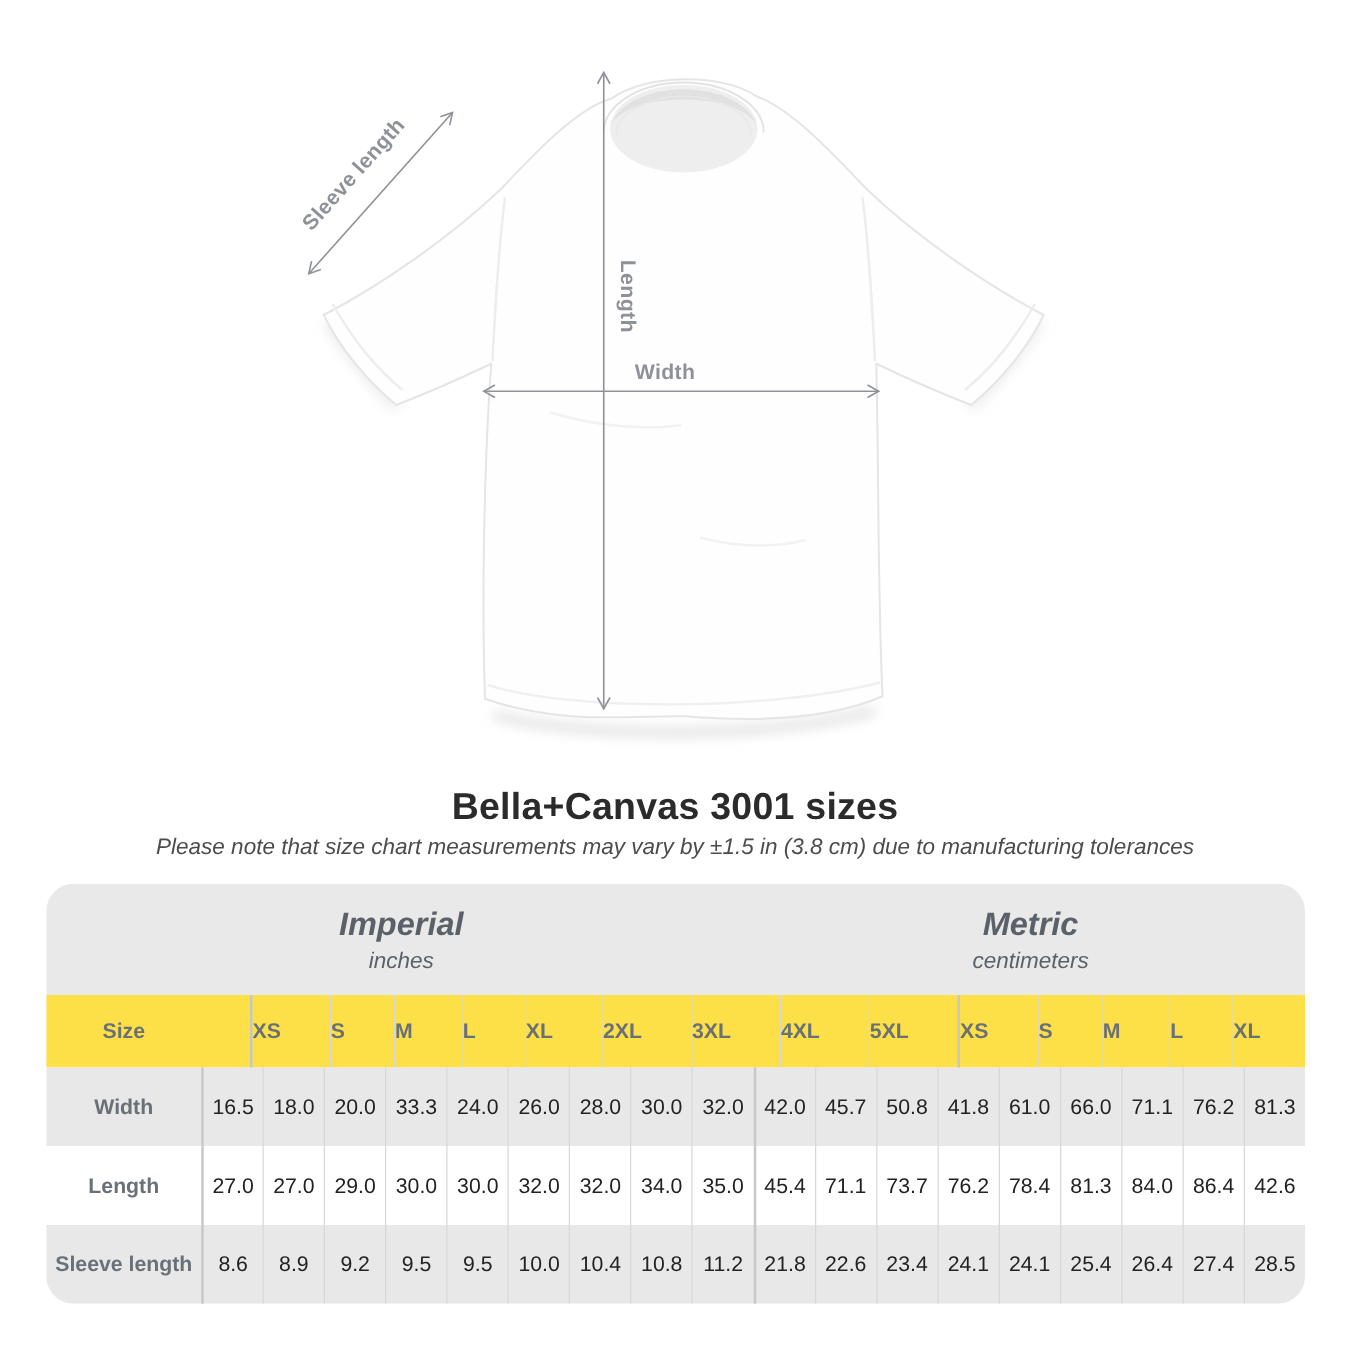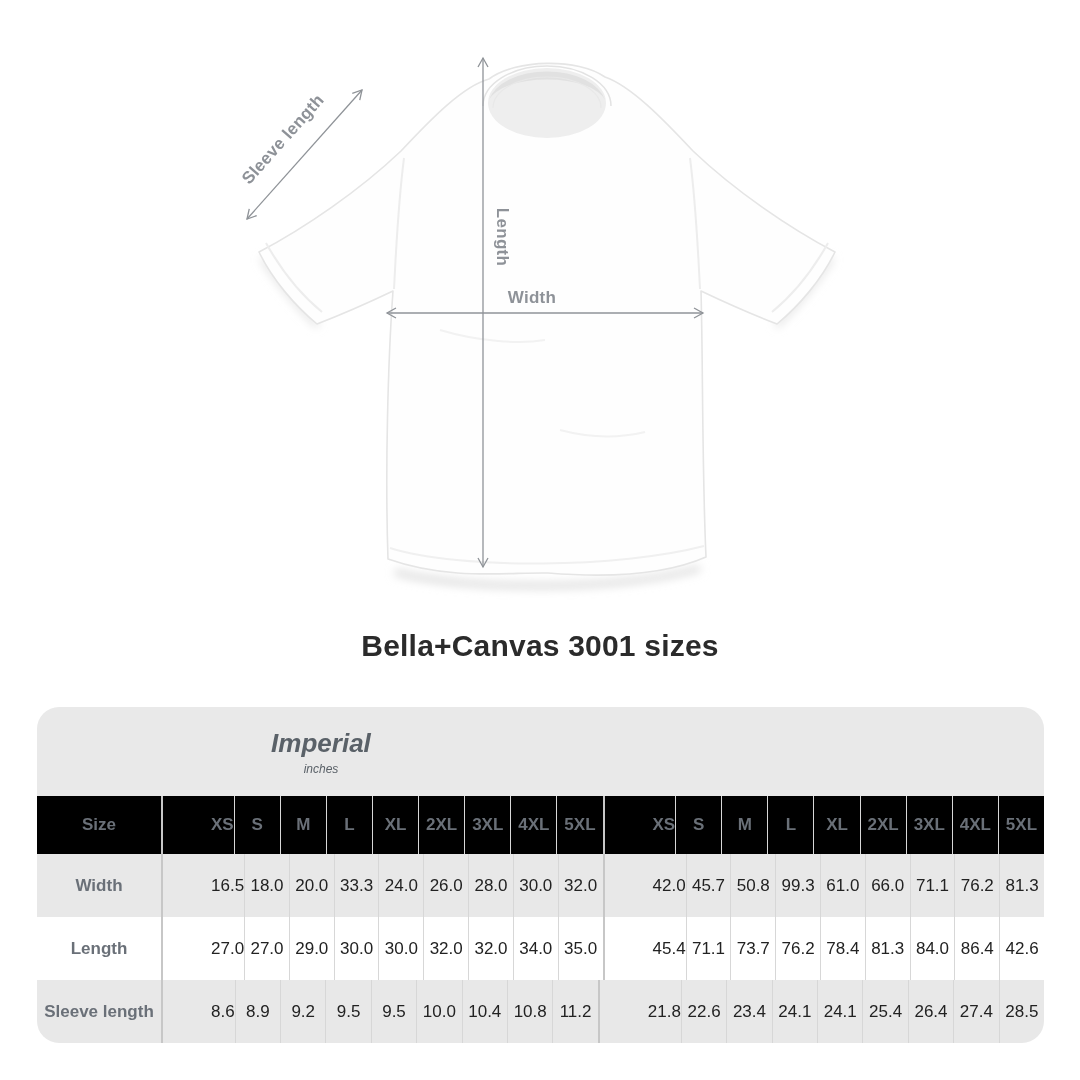--- a/index.html
+++ b/index.html
@@ -12,31 +12,31 @@
          font-size:30px;font-weight:700;color:#2b2b2b;letter-spacing:.2px;}
   .subtitle{position:absolute;top:667px;left:0;width:100%;text-align:center;margin:0;
          font-size:18px;font-style:italic;color:#4c4c4c;}
 
   .tbl{position:absolute;left:37px;top:707px;width:1007px;border-radius:22px;overflow:hidden;background:#ffffff;}
   .band{height:89px;background:#e9e9e9;display:flex;}
   .half{display:flex;flex-direction:column;justify-content:center;align-items:center;gap:3px;}
   .half-imp{width:56.4%;text-align:right;}
   .half-met{width:43.6%;}
   .sec-name{font-size:26px;font-weight:700;font-style:italic;color:#5a6168;}
-  .sec-unit{font-size:12px;font-style:italic;color:#5a6168;}
+  .sec-unit{font-size:18px;font-style:italic;color:#5a6168;}
 
   .row{display:grid;grid-template-columns:124px repeat(18,1fr);}
-  .r-hdr{height:58px;background:#000000;}
+  .r-hdr{height:58px;background:#fde047;gap:39px;}
   .r-data{height:63px;background:#ffffff;}
   .r-gray{background:#e8e8e8;}
   .cell{display:flex;align-items:center;justify-content:center;
         font-size:17px;color:#222222;border-left:1px solid #d7d7d7;white-space:nowrap;}
   .cell:first-child{border-left:none;}
   .b{font-weight:700;color:#6a7078;}
-  .maj{border-left:2px solid #c7c7c7;padding-left:48px;}
+  .maj{border-left:2px solid #c7c7c7;}
 </style>
 </head>
 <body>
 
 <div class="stage">
 
   <svg class="shirt-svg" width="1080" height="620" viewBox="0 0 1080 620">
     <defs>
       <filter id="soft" x="-60%" y="-60%" width="220%" height="220%">
         <feGaussianBlur stdDeviation="5"></feGaussianBlur>
@@ -103,27 +103,32 @@
     </g>
 
     <g font-family="Liberation Sans, sans-serif" font-size="17" font-weight="bold" fill="#8e9298" text-anchor="middle" letter-spacing=".3">
       <text transform="translate(287,143) rotate(-48.3)">Sleeve length</text>
       <text transform="translate(497,237) rotate(90)">Length</text>
       <text x="532" y="303">Width</text>
     </g>
   </svg>
 
   <h1 class="title">Bella+Canvas 3001 sizes</h1>
+  <p class="subtitle">Please note that size chart measurements may vary by ±1.5 in (3.8 cm) due to manufacturing tolerances</p>
 
   <div class="tbl">
 
     <div class="band">
       <div class="half half-imp">
         <div class="sec-name">Imperial</div>
         <div class="sec-unit">inches</div>
+      </div>
+      <div class="half half-met">
+        <div class="sec-name">Metric</div>
+        <div class="sec-unit">centimeters</div>
       </div>
     </div>
 
     <div class="row r-hdr">
       <div class="cell b">Size</div>
       <div class="cell b maj">XS</div>
       <div class="cell b">S</div>
       <div class="cell b">M</div>
       <div class="cell b">L</div>
       <div class="cell b">XL</div>
@@ -149,21 +154,21 @@
       <div class="cell">20.0</div>
       <div class="cell">33.3</div>
       <div class="cell">24.0</div>
       <div class="cell">26.0</div>
       <div class="cell">28.0</div>
       <div class="cell">30.0</div>
       <div class="cell">32.0</div>
       <div class="cell maj">42.0</div>
       <div class="cell">45.7</div>
       <div class="cell">50.8</div>
-      <div class="cell">99.3</div>
+      <div class="cell">41.8</div>
       <div class="cell">61.0</div>
       <div class="cell">66.0</div>
       <div class="cell">71.1</div>
       <div class="cell">76.2</div>
       <div class="cell">81.3</div>
     </div>
 
     <div class="row r-data">
       <div class="cell b">Length</div>
       <div class="cell maj">27.0</div>

